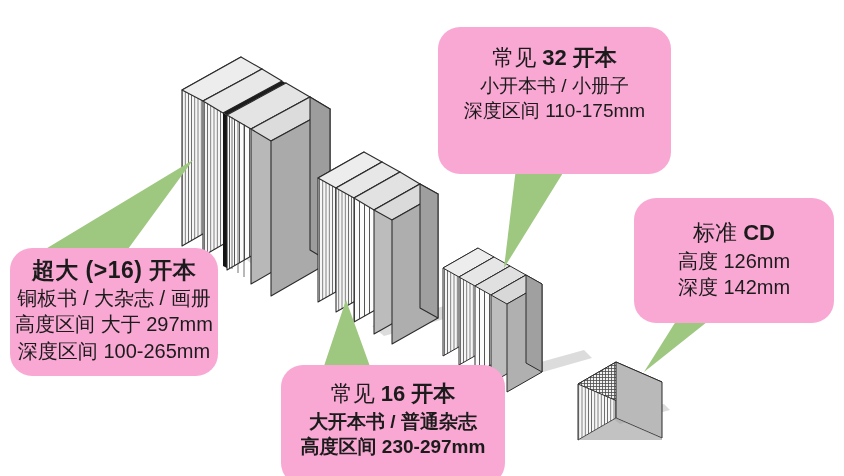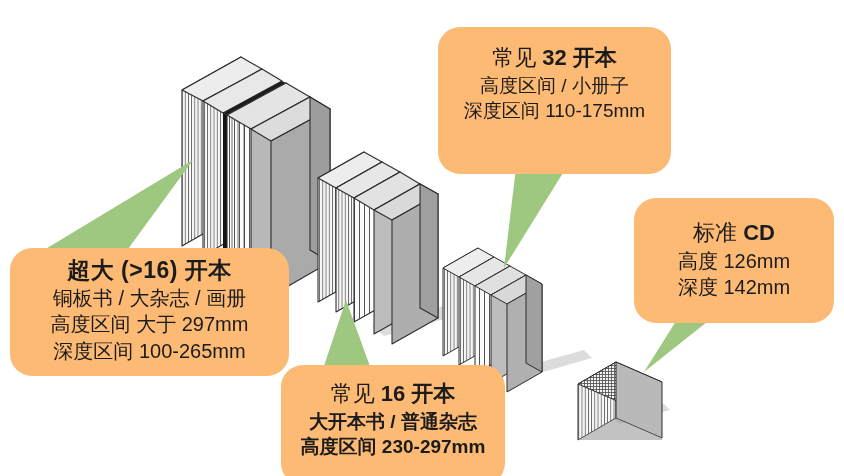--- a/index.html
+++ b/index.html
@@ -9,21 +9,21 @@
     background:#ffffff;
     font-family:"Liberation Sans","DejaVu Sans",sans-serif;
     overflow:hidden;
     position:relative;
   }
   .stage{position:absolute;left:0;top:0;width:844px;height:476px;overflow:hidden;}
 
   
   .callout{
     position:absolute;
-    background:#fdba74;
+    background:#f9a8d4;
     border-radius:22px;
     color:#1b1b1b;
     text-align:center;
     z-index:30;
     box-sizing:border-box;
   }
   .callout .title{
     font-size:21px;
     line-height:1.22;
     font-weight:700;
@@ -32,21 +32,21 @@
   }
   .callout .title .light{font-weight:400;}
   .callout .line{
     font-size:19px;
     line-height:1.32;
     font-weight:400;
     white-space:nowrap;
   }
 
   
-  #c-huge{left:10px;top:248px;width:279px;height:128px;padding-top:8px;}
+  #c-huge{left:10px;top:248px;width:208px;height:128px;padding-top:8px;}
   #c-huge .title{font-size:23px;letter-spacing:.5px;}
   #c-huge .line{font-size:20px;}
 
   #c-32{left:438px;top:27px;width:233px;height:147px;padding-top:18px;}
   #c-32 .title{font-size:22px;}
   #c-32 .line{font-size:19px;}
 
   #c-16{left:281px;top:365px;width:224px;height:120px;padding-top:16px;}
   #c-16 .title{font-size:22px;}
   #c-16 .line{font-size:19px;font-weight:bold;}
@@ -174,21 +174,21 @@
     </div>
     <div class="line">铜板书 / 大杂志 / 画册</div>
     <div class="line">高度区间 大于 297mm</div>
     <div class="line">深度区间 100-265mm</div>
   </div>
 
   <div class="callout" id="c-32">
     <div class="title">
       <span class="light">常见 </span><span>32 开本</span>
     </div>
-    <div class="line">高度区间 / 小册子</div>
+    <div class="line">小开本书 / 小册子</div>
     <div class="line">深度区间 110-175mm</div>
   </div>
 
   <div class="callout" id="c-16">
     <div class="title">
       <span class="light">常见 </span><span>16 开本</span>
     </div>
     <div class="line">大开本书 / 普通杂志</div>
     <div class="line">高度区间 230-297mm</div>
   </div>

